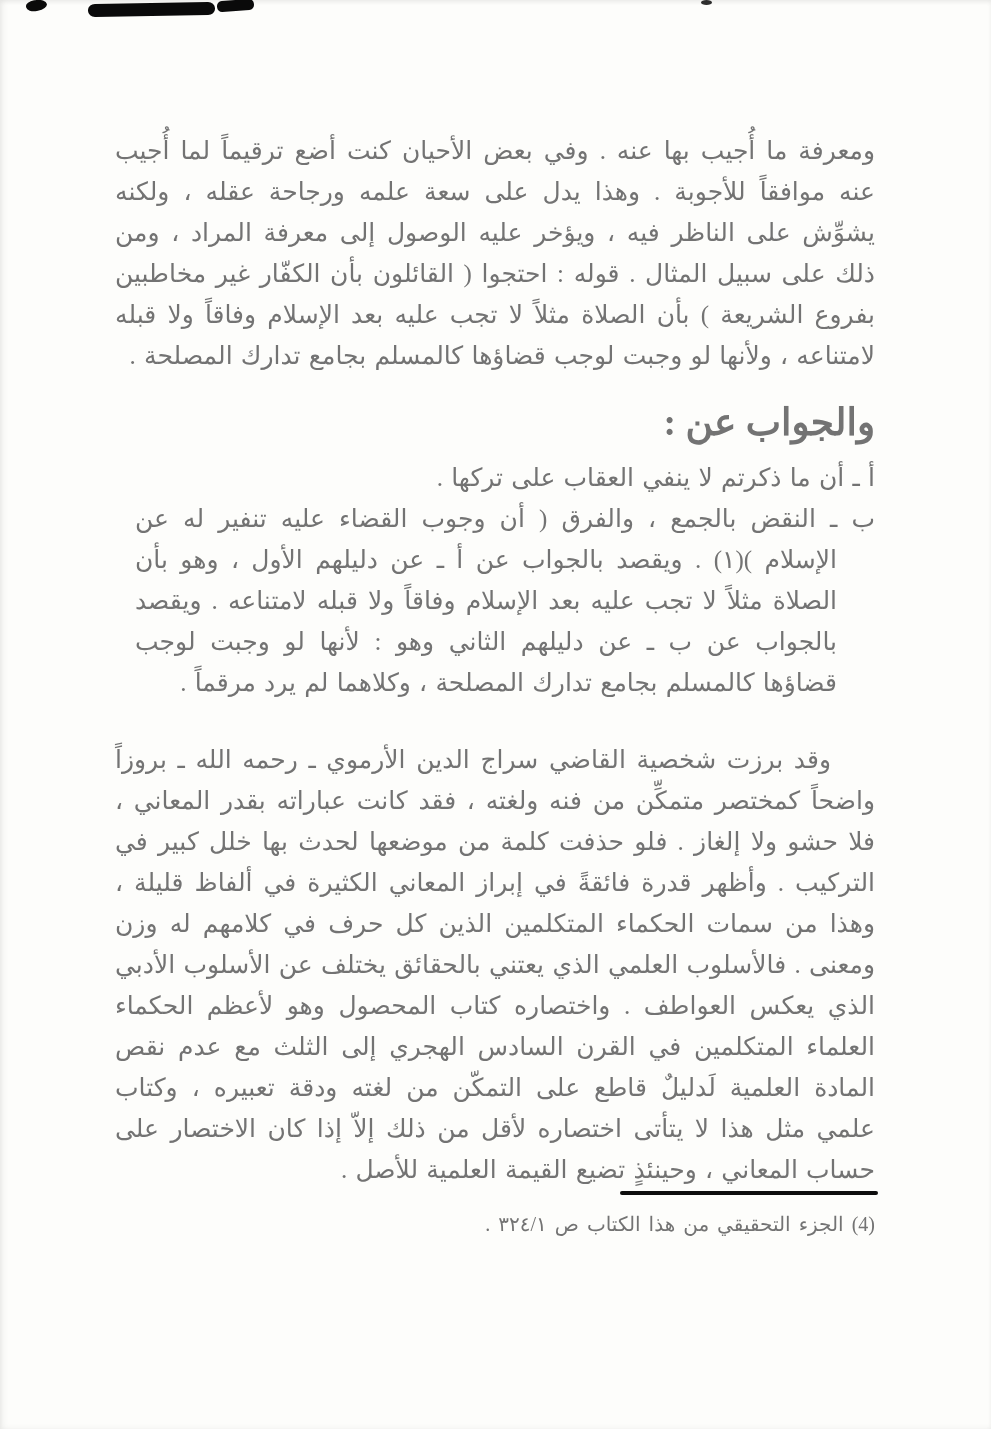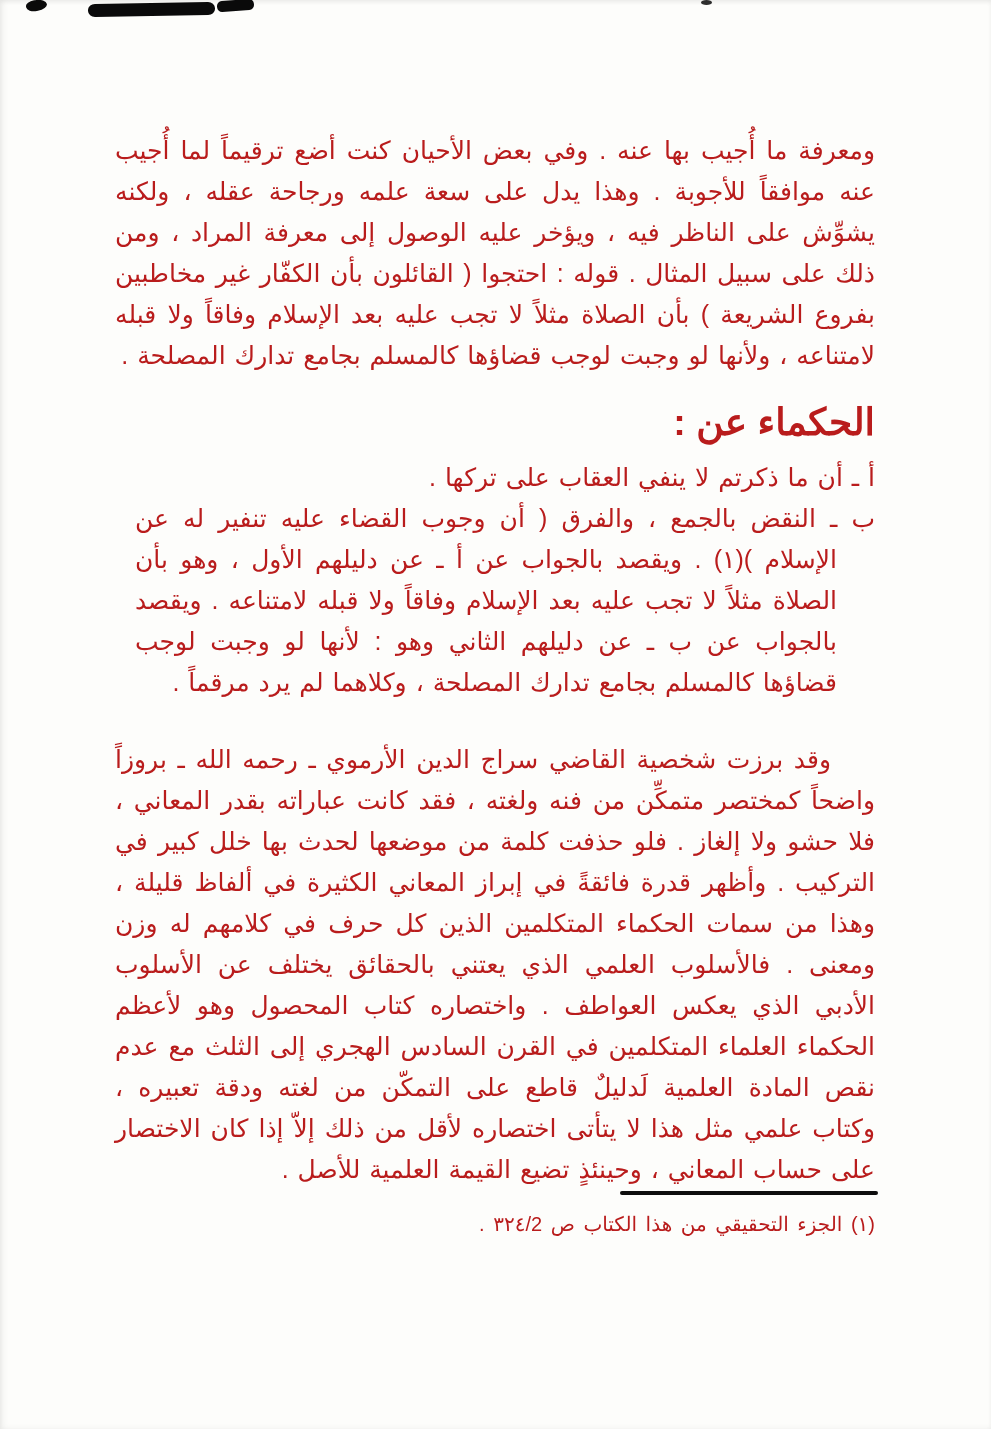--- a/index.html
+++ b/index.html
@@ -9,22 +9,22 @@
     background: #f4f3ef;
   }
 
   .page {
     position: relative;
     width: 991px;
     height: 1429px;
     background: #fdfdfb;
     overflow: hidden;
     direction: rtl;
-    font-family: Liberation Sans, sans-serif;
-    color: #b91c1c;
+    font-family: Liberation Serif, serif;
+    color: #737373;
     box-shadow: inset 3px 0 6px rgba(0,0,0,0.06), inset 0 2px 4px rgba(0,0,0,0.05);
   }
 
   
   .artifact {
     position: absolute;
     background: #0a0a0a;
   }
   .artifact.a1 {
     left: 26px; top: 0; width: 21px; height: 11px;
@@ -124,26 +124,26 @@
 <div class="page">
 
   <div class="artifact a1"></div>
   <div class="artifact a2"></div>
   <div class="artifact a3"></div>
   <div class="artifact a4"></div>
 
   <main class="content">
     <p class="para">ومعرفة ما أُجيب بها عنه . وفي بعض الأحيان كنت أضع ترقيماً لما أُجيب عنه موافقاً للأجوبة . وهذا يدل على سعة علمه ورجاحة عقله ، ولكنه يشوِّش على الناظر فيه ، ويؤخر عليه الوصول إلى معرفة المراد ، ومن ذلك على سبيل المثال . قوله : احتجوا ( القائلون بأن الكفّار غير مخاطبين بفروع الشريعة ) بأن الصلاة مثلاً لا تجب عليه بعد الإسلام وفاقاً ولا قبله لامتناعه ، ولأنها لو وجبت لوجب قضاؤها كالمسلم بجامع تدارك المصلحة .</p>
 
-    <h2 class="section-heading">الحكماء عن :</h2>
+    <h2 class="section-heading">والجواب عن :</h2>
 
     <p class="list-item item-a">أ ـ أن ما ذكرتم لا ينفي العقاب على تركها .</p>
 
     <p class="list-item item-b">ب ـ النقض بالجمع ، والفرق ( أن وجوب القضاء عليه تنفير له عن الإسلام )(١) . ويقصد بالجواب عن أ ـ عن دليلهم الأول ، وهو بأن الصلاة مثلاً لا تجب عليه بعد الإسلام وفاقاً ولا قبله لامتناعه . ويقصد بالجواب عن ب ـ عن دليلهم الثاني وهو : لأنها لو وجبت لوجب قضاؤها كالمسلم بجامع تدارك المصلحة ، وكلاهما لم يرد مرقماً .</p>
 
     <p class="para indented">وقد برزت شخصية القاضي سراج الدين الأرموي ـ رحمه الله ـ بروزاً واضحاً كمختصر متمكِّن من فنه ولغته ، فقد كانت عباراته بقدر المعاني ، فلا حشو ولا إلغاز . فلو حذفت كلمة من موضعها لحدث بها خلل كبير في التركيب . وأظهر قدرة فائقةً في إبراز المعاني الكثيرة في ألفاظ قليلة ، وهذا من سمات الحكماء المتكلمين الذين كل حرف في كلامهم له وزن ومعنى . فالأسلوب العلمي الذي يعتني بالحقائق يختلف عن الأسلوب الأدبي الذي يعكس العواطف . واختصاره كتاب المحصول وهو لأعظم الحكماء العلماء المتكلمين في القرن السادس الهجري إلى الثلث مع عدم نقص المادة العلمية لَدليلٌ قاطع على التمكّن من لغته ودقة تعبيره ، وكتاب علمي مثل هذا لا يتأتى اختصاره لأقل من ذلك إلاّ إذا كان الاختصار على حساب المعاني ، وحينئذٍ تضيع القيمة العلمية للأصل .</p>
   </main>
 
   <div class="footnote-rule"></div>
-  <p class="footnote-text">(١) الجزء التحقيقي من هذا الكتاب ص ٣٢٤/2 .</p>
+  <p class="footnote-text">(4) الجزء التحقيقي من هذا الكتاب ص ٣٢٤/١ .</p>
 
 
 </div>
 
 </body></html>

